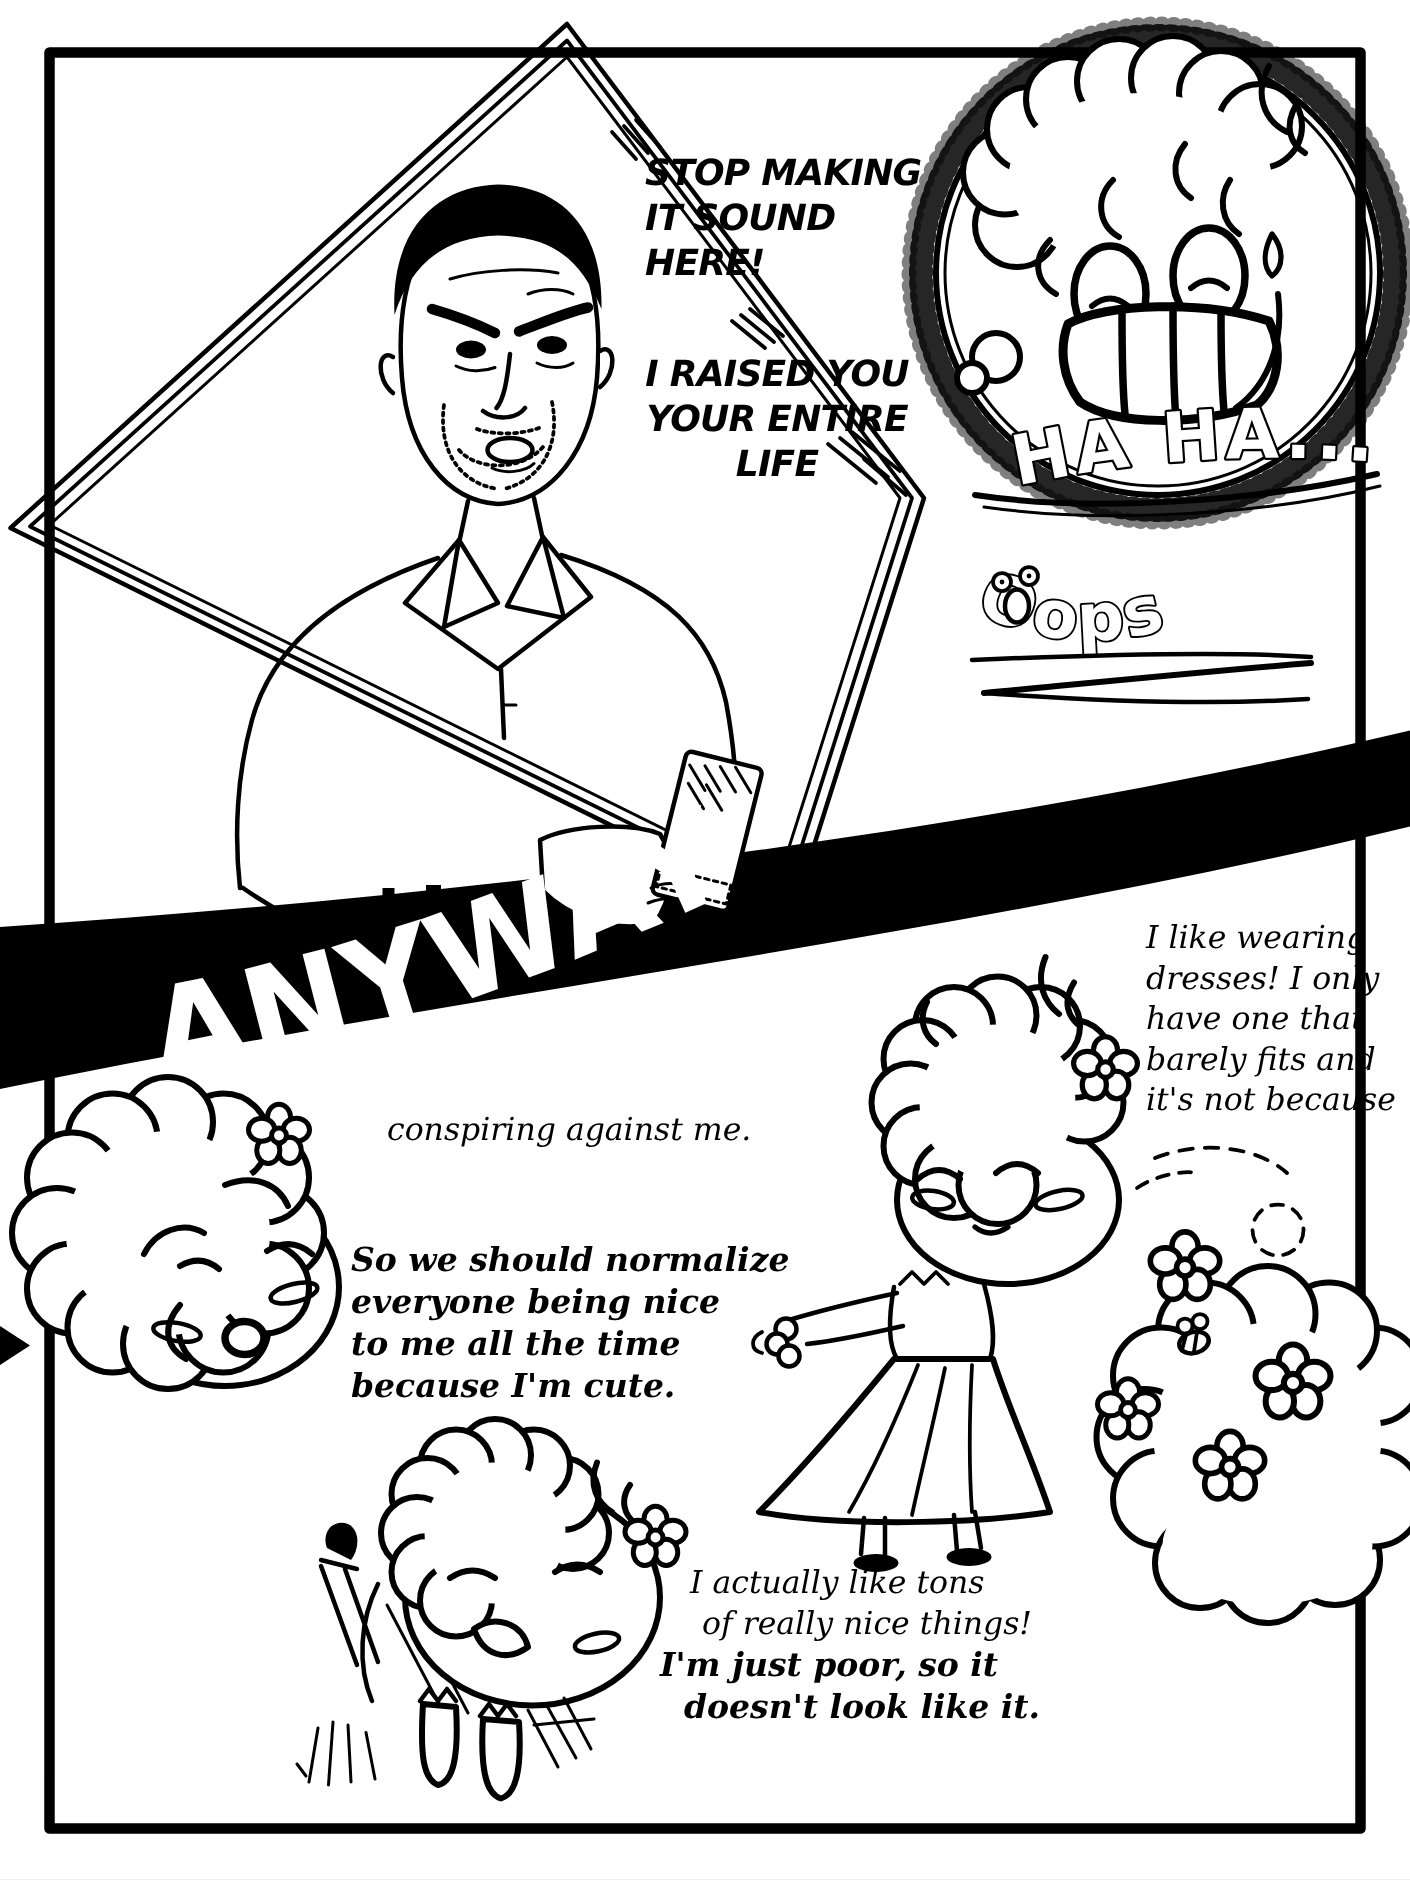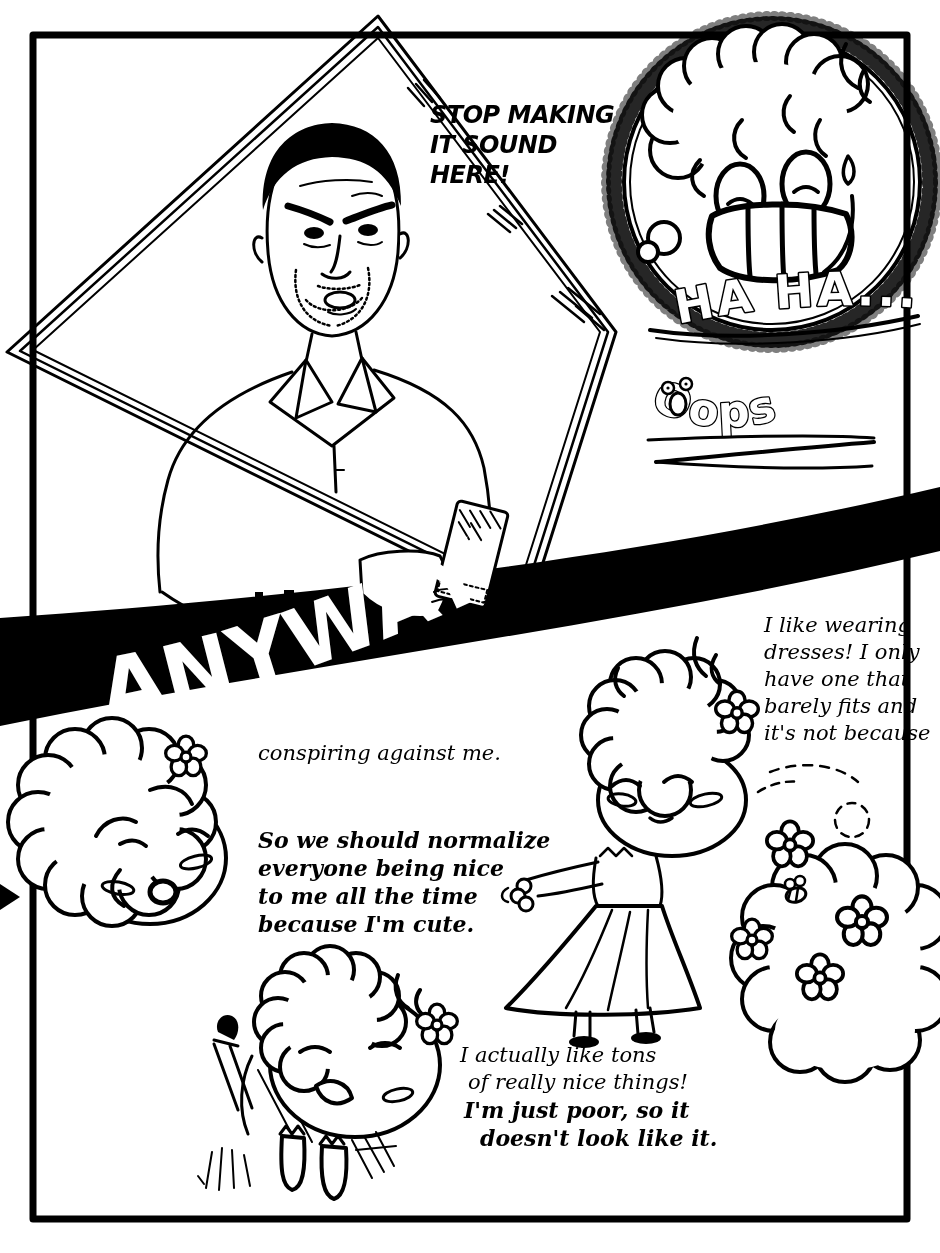--- a/index.html
+++ b/index.html
@@ -7,21 +7,21 @@
         font-family:"DejaVu Sans",sans-serif;color:#000;}
   #art{position:absolute;left:0;top:0;}
   .ln{fill:none;stroke:#000;}
   .wf{fill:#fff;stroke:#000;}
   .bk{fill:#000;stroke:none;}
   #art *{stroke-linecap:round;stroke-linejoin:round;}
   .s2{stroke-width:2}.s25{stroke-width:2.5}.s3{stroke-width:3}.s35{stroke-width:3.5}
   .s4{stroke-width:4}.s5{stroke-width:5}.s6{stroke-width:6}.s7{stroke-width:7}
   .cap{position:absolute;white-space:nowrap;color:#000;}
   .script{font:italic 21px/27px "DejaVu Serif",serif;}
-  .scriptB{font:italic 700 22px/28px "DejaVu Serif",serif;margin-left:24px;}
+  .scriptB{font:italic 700 22px/28px "DejaVu Serif",serif;}
   .shout{font:italic 700 24px/30px "DejaVu Sans",sans-serif;letter-spacing:-0.5px;}
   .ctr{text-align:center;}
   .anyway-text{font:700 84px "DejaVu Sans",sans-serif;fill:#fff;letter-spacing:1px;}
   .laugh-text{font:700 46px "DejaVu Sans",sans-serif;fill:#fff;stroke:#000;stroke-width:3;
               paint-order:stroke;letter-spacing:3px;}
   .oops-text{font:700 44px "DejaVu Sans",sans-serif;fill:#fff;stroke:#000;stroke-width:2.5;
              paint-order:stroke;letter-spacing:2px;}
 </style>
 </head>
 <body>
@@ -378,20 +378,25 @@
     </g>
   </g>
 </svg>
 
 <div class="cap shout" style="left:430px;top:100px">
   <div>STOP MAKING</div>
   <div>IT SOUND</div>
   <div>HERE!</div>
 </div>
 
+<div class="cap shout ctr" style="left:428px;top:234px;width:180px">
+  <div>I RAISED YOU</div>
+  <div>YOUR ENTIRE</div>
+  <div>LIFE</div>
+</div>
 
 
 <div class="cap script" style="left:764px;top:612px">
   <div>I like wearing</div>
   <div>dresses! I only</div>
   <div>have one that</div>
   <div>barely fits and</div>
   <div>it's not because</div>
 </div>
 

